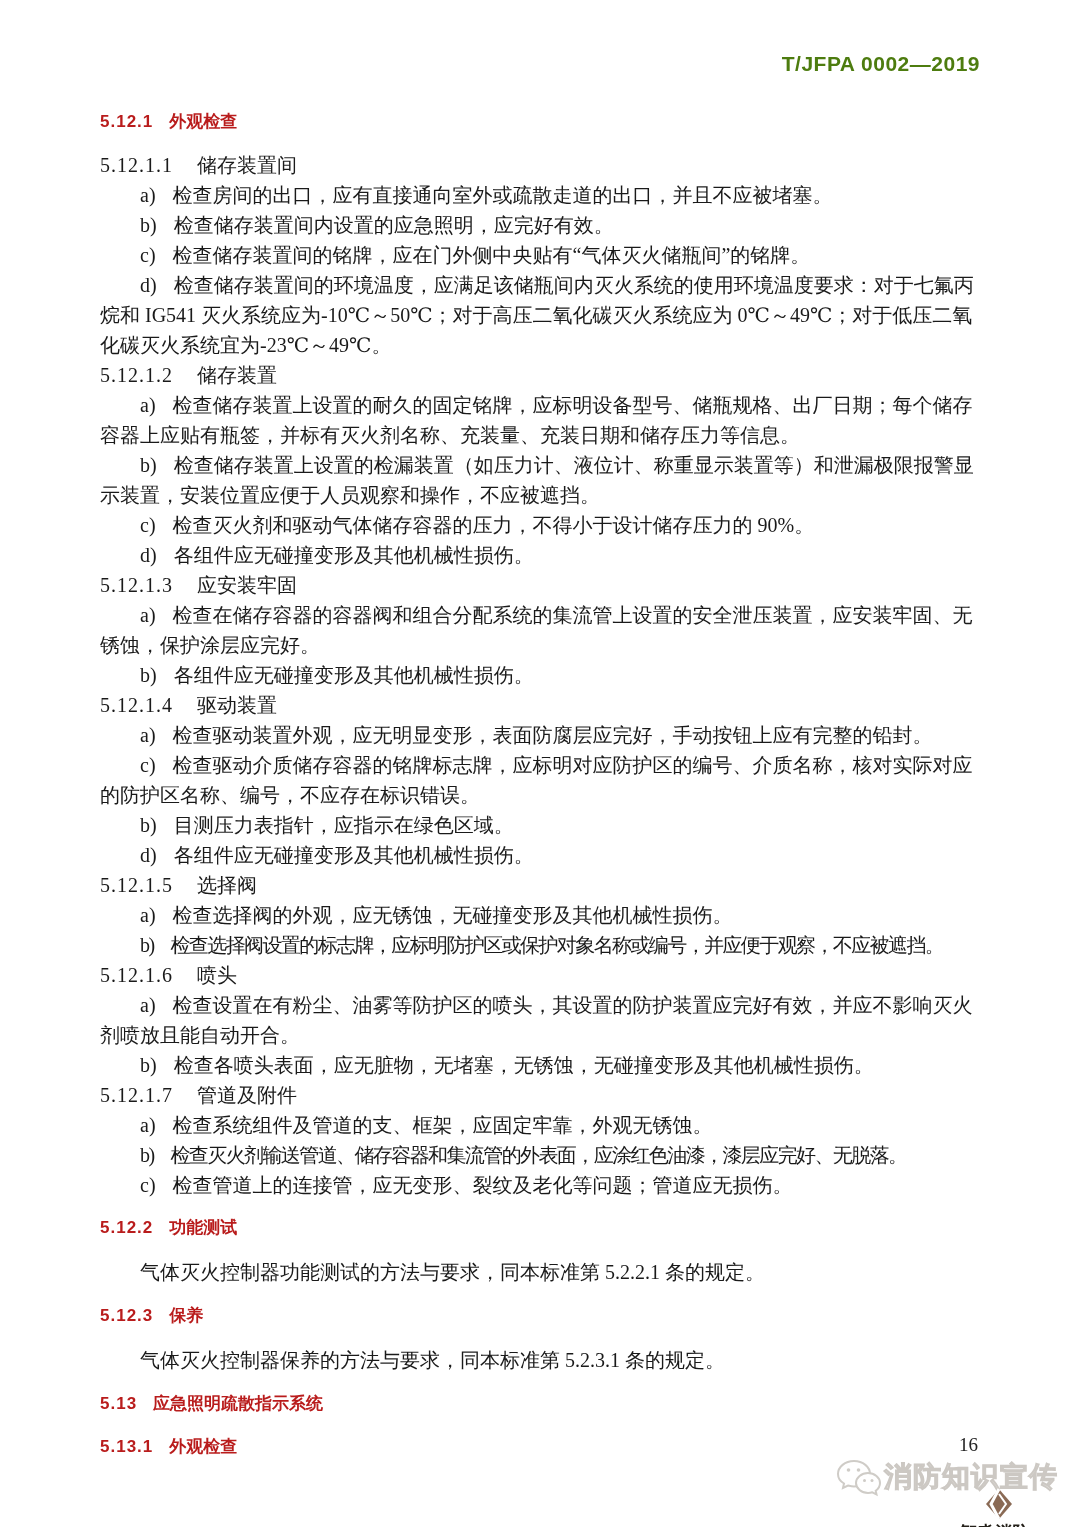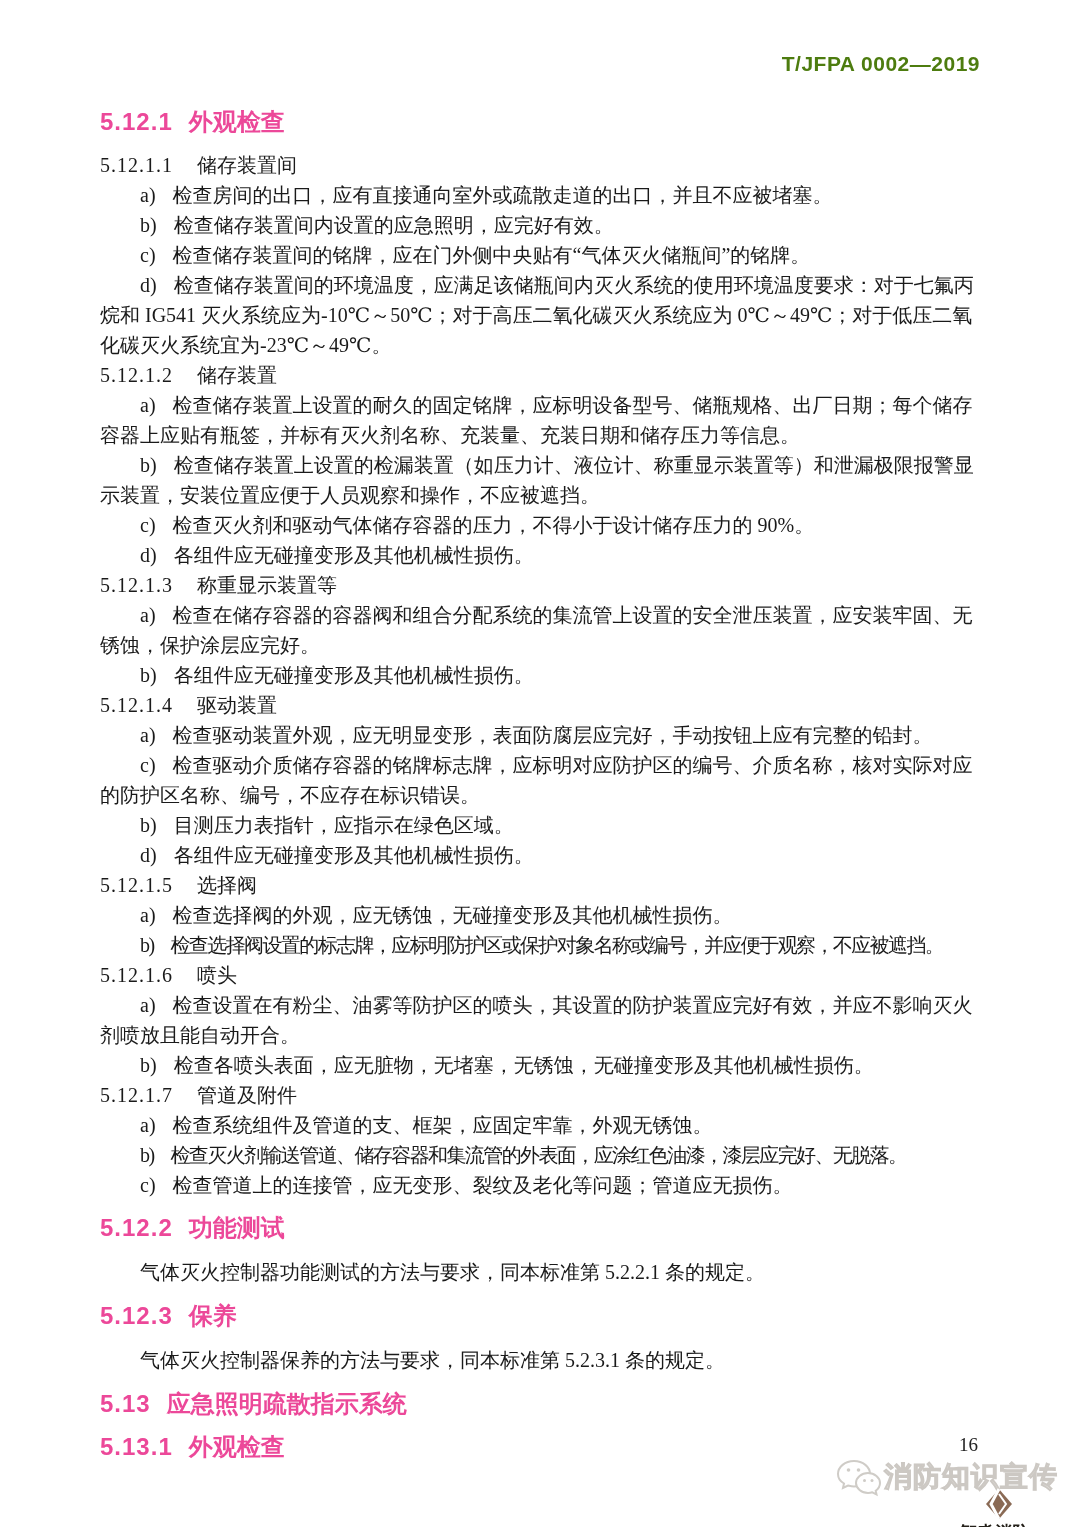--- a/index.html
+++ b/index.html
@@ -16,22 +16,22 @@
     font-family:"Liberation Sans","DejaVu Sans",sans-serif;
     font-weight:600;font-size:21px;letter-spacing:0.5px;color:#4d7c0f;
   }
   .content{
     position:absolute;left:100px;top:94px;width:886px;
     font-size:20px;line-height:30px;
   }
   .block{margin:0;}
   .h{
     font-family:"Liberation Sans","DejaVu Sans",sans-serif;
-    font-weight:bold;font-size:24px;
-    margin:13px 0 13px 0;color:#ec4899;
+    font-weight:bold;font-size:17px;
+    margin:13px 0 13px 0;color:#b91c1c;
   }
   .h .num{margin-right:16px;letter-spacing:1px;}
   .sub .num{margin-right:24px;letter-spacing:1px;}
   .item{text-indent:40px;}
   .item .label{margin-right:17px;}
   .item.tight{letter-spacing:-1.6px;}
   .p{text-indent:40px;margin:14px 0;}
   .page-number{
     position:absolute;top:1434px;right:102px;
     font-size:19px;color:#222;
@@ -73,21 +73,21 @@
     <div class="block sub"><span class="num">5.12.1.1</span><span>储存装置间</span></div>
     <div class="block item"><span class="label">a)</span><span>检查房间的出口，应有直接通向室外或疏散走道的出口，并且不应被堵塞。</span></div>
     <div class="block item"><span class="label">b)</span><span>检查储存装置间内设置的应急照明，应完好有效。</span></div>
     <div class="block item"><span class="label">c)</span><span>检查储存装置间的铭牌，应在门外侧中央贴有“气体灭火储瓶间”的铭牌。</span></div>
     <div class="block item"><span class="label">d)</span><span>检查储存装置间的环境温度，应满足该储瓶间内灭火系统的使用环境温度要求：对于七氟丙烷和 IG541 灭火系统应为-10℃～50℃；对于高压二氧化碳灭火系统应为 0℃～49℃；对于低压二氧化碳灭火系统宜为-23℃～49℃。</span></div>
     <div class="block sub"><span class="num">5.12.1.2</span><span>储存装置</span></div>
     <div class="block item"><span class="label">a)</span><span>检查储存装置上设置的耐久的固定铭牌，应标明设备型号、储瓶规格、出厂日期；每个储存容器上应贴有瓶签，并标有灭火剂名称、充装量、充装日期和储存压力等信息。</span></div>
     <div class="block item"><span class="label">b)</span><span>检查储存装置上设置的检漏装置（如压力计、液位计、称重显示装置等）和泄漏极限报警显示装置，安装位置应便于人员观察和操作，不应被遮挡。</span></div>
     <div class="block item"><span class="label">c)</span><span>检查灭火剂和驱动气体储存容器的压力，不得小于设计储存压力的 90%。</span></div>
     <div class="block item"><span class="label">d)</span><span>各组件应无碰撞变形及其他机械性损伤。</span></div>
-    <div class="block sub"><span class="num">5.12.1.3</span><span>称重显示装置等</span></div>
+    <div class="block sub"><span class="num">5.12.1.3</span><span>应安装牢固</span></div>
     <div class="block item"><span class="label">a)</span><span>检查在储存容器的容器阀和组合分配系统的集流管上设置的安全泄压装置，应安装牢固、无锈蚀，保护涂层应完好。</span></div>
     <div class="block item"><span class="label">b)</span><span>各组件应无碰撞变形及其他机械性损伤。</span></div>
     <div class="block sub"><span class="num">5.12.1.4</span><span>驱动装置</span></div>
     <div class="block item"><span class="label">a)</span><span>检查驱动装置外观，应无明显变形，表面防腐层应完好，手动按钮上应有完整的铅封。</span></div>
     <div class="block item"><span class="label">c)</span><span>检查驱动介质储存容器的铭牌标志牌，应标明对应防护区的编号、介质名称，核对实际对应的防护区名称、编号，不应存在标识错误。</span></div>
     <div class="block item"><span class="label">b)</span><span>目测压力表指针，应指示在绿色区域。</span></div>
     <div class="block item"><span class="label">d)</span><span>各组件应无碰撞变形及其他机械性损伤。</span></div>
     <div class="block sub"><span class="num">5.12.1.5</span><span>选择阀</span></div>
     <div class="block item"><span class="label">a)</span><span>检查选择阀的外观，应无锈蚀，无碰撞变形及其他机械性损伤。</span></div>
     <div class="block item tight"><span class="label">b)</span><span>检查选择阀设置的标志牌，应标明防护区或保护对象名称或编号，并应便于观察，不应被遮挡。</span></div>

